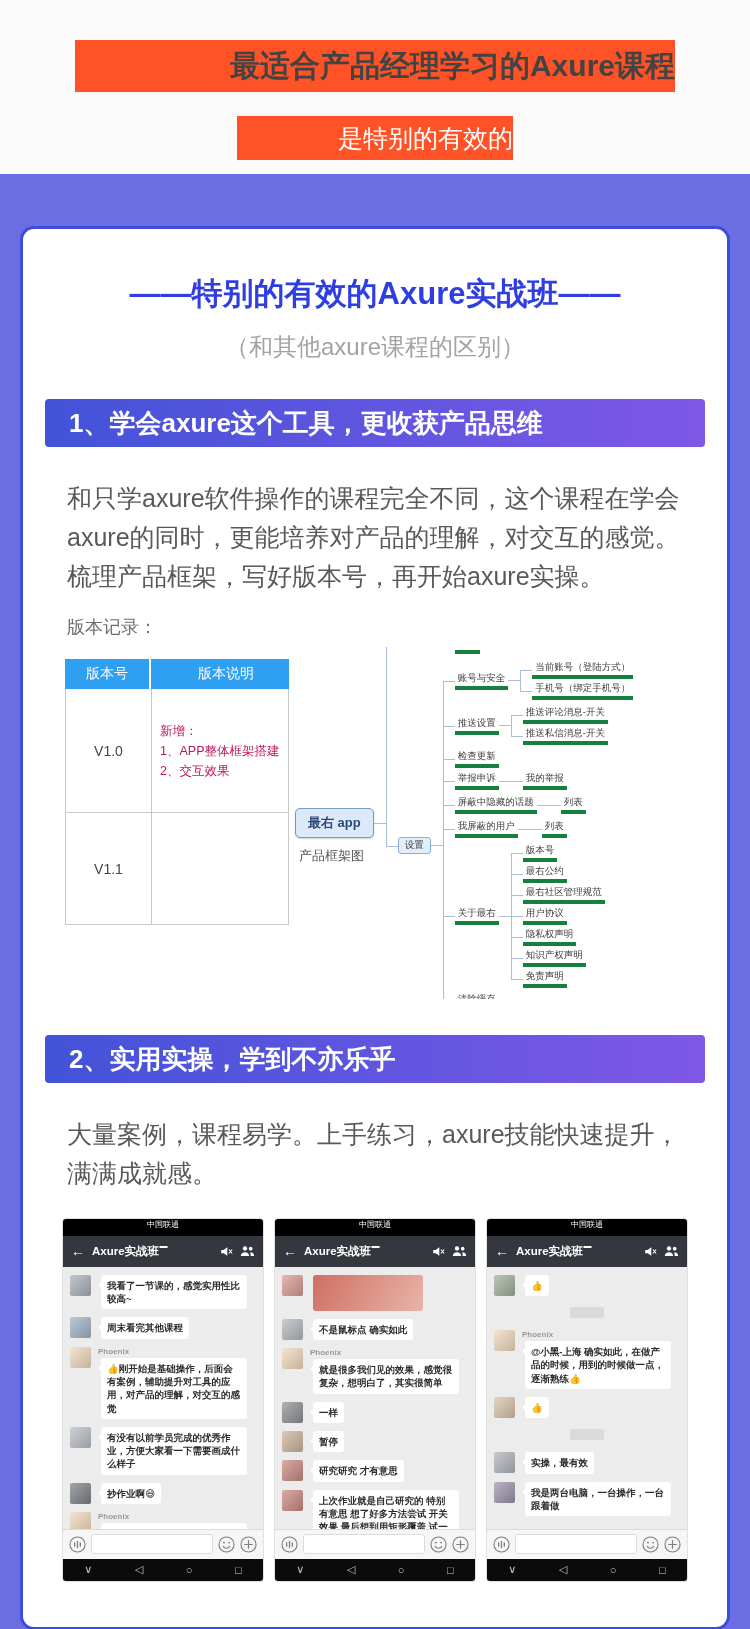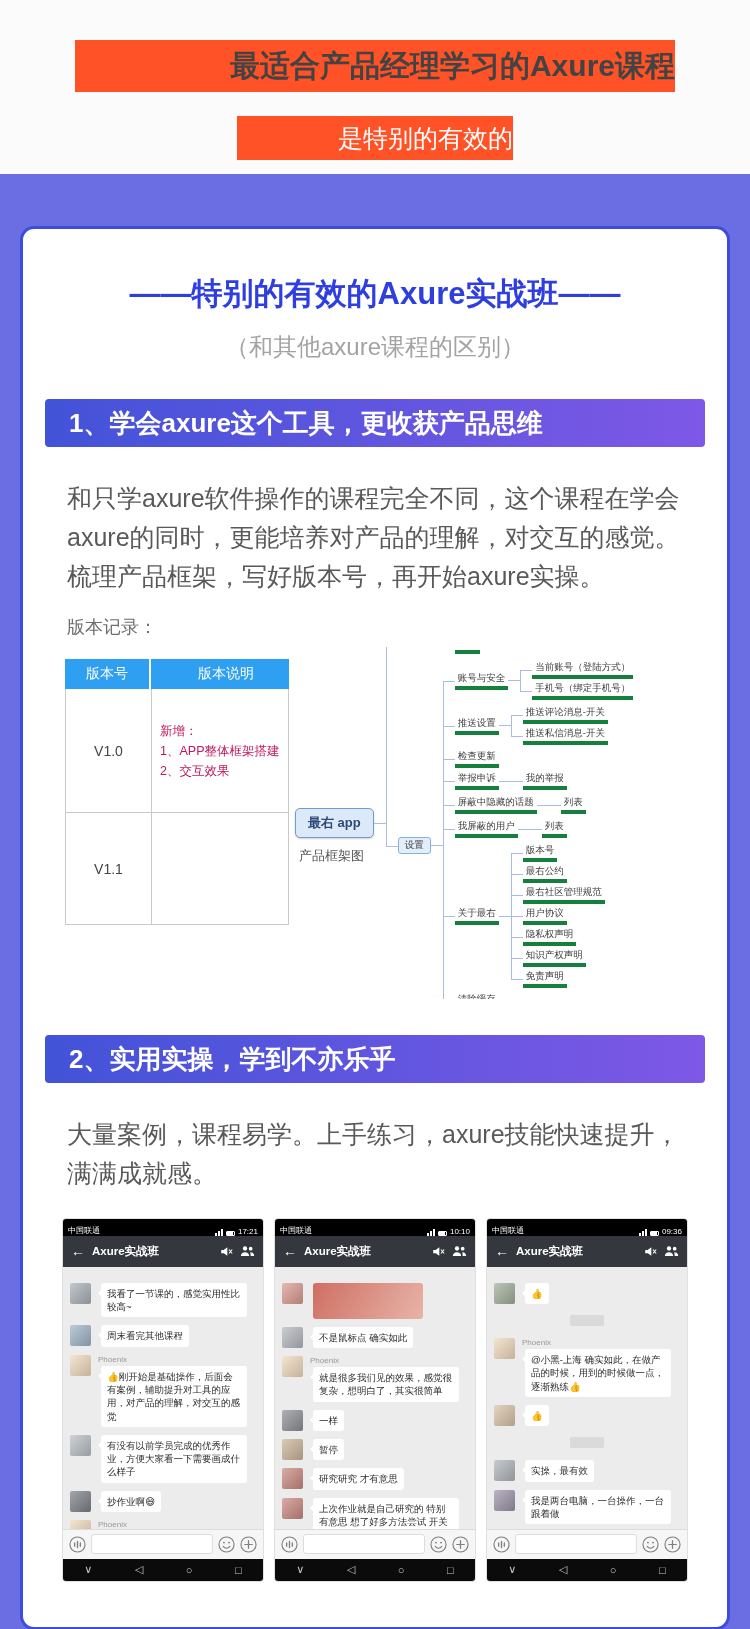--- a/index.html
+++ b/index.html
@@ -55,31 +55,31 @@
   .mchildren { display: flex; flex-direction: column; justify-content: center; }
   .mchild { position: relative; padding: 1.5px 0 1.5px 12px; }
   .mchild::before { content: ""; position: absolute; left: 0; top: 0; bottom: 0; border-left: 1px solid #a8bedc; }
   .mchild:first-child::before { top: 50%; }
   .mchild:last-child::before { bottom: 50%; }
   .mchild::after { content: ""; position: absolute; left: 0; top: 50%; width: 12px; border-top: 1px solid #a8bedc; }
 
   
   .phones { display: flex; gap: 12px; margin: 26px 40px 0; }
   .phone { width: 215px; height: 362px; display: flex; flex-direction: column; border-radius: 3px; overflow: hidden; box-shadow: 0 0 0 1px #e0e0e0; }
-  .p-status { height: 17px; background: #000; color: #fff; font-size: 8px; display: flex; align-items: flex-end; padding: 0 5px; gap: 3px; flex-shrink: 0; }
+  .p-status { height: 17px; background: #000; color: #fff; font-size: 8px; display: flex; align-items: center; padding: 0 5px; gap: 3px; flex-shrink: 0; flex-direction: column; }
   .spacer { flex: 1; }
   .sig { display: flex; align-items: flex-end; gap: 1px; }
   .sig span { width: 2px; background: #fff; display: block; }
   .batt { width: 9px; height: 5px; border: 1px solid #fff; border-radius: 1px; position: relative; display: inline-block; }
   .batt::after { content: ""; position: absolute; left: 0; top: 0; bottom: 0; width: 6px; background: #fff; }
   .p-nav { height: 31px; background: #35373e; color: #fff; display: flex; align-items: center; padding: 0 8px; gap: 7px; flex-shrink: 0; }
   .p-back { font-size: 14px; }
   .p-title { font-size: 11.5px; font-weight: bold; white-space: nowrap; }
   .nav-ic { display: flex; align-items: center; }
-  .p-chat { flex: 1; background: #ececec; padding: 16px 7px; overflow: hidden; }
+  .p-chat { flex: 1; background: #ececec; padding: 8px 7px; overflow: hidden; font-weight: bold; }
   .msg { display: flex; margin-bottom: 8px; }
   .avatar { width: 21px; height: 21px; border-radius: 2px; flex-shrink: 0; margin-right: 6px;
             background-image: linear-gradient(135deg, rgba(255,255,255,.3), rgba(0,0,0,.18)); }
   .mcol { max-width: 150px; }
   .sender { font-size: 8px; color: #999; margin: 0 0 2px 1px; }
   .bubble { position: relative; background: #fff; border-radius: 3px; padding: 4px 6px; font-size: 9.5px; line-height: 1.4; color: #2b2b2b; margin-left: 4px; word-break: break-all; }
   .bubble::before { content: ""; position: absolute; left: -7px; top: 6px; border: 4px solid transparent; border-right-color: #fff; }
   .p-img { width: 110px; height: 36px; border-radius: 3px; margin-left: 4px; filter: blur(.6px); }
   .p-time { text-align: center; margin: 2px 0 8px; }
   .pill { display: inline-block; width: 34px; height: 11px; background: #dadada; border-radius: 2px; }

